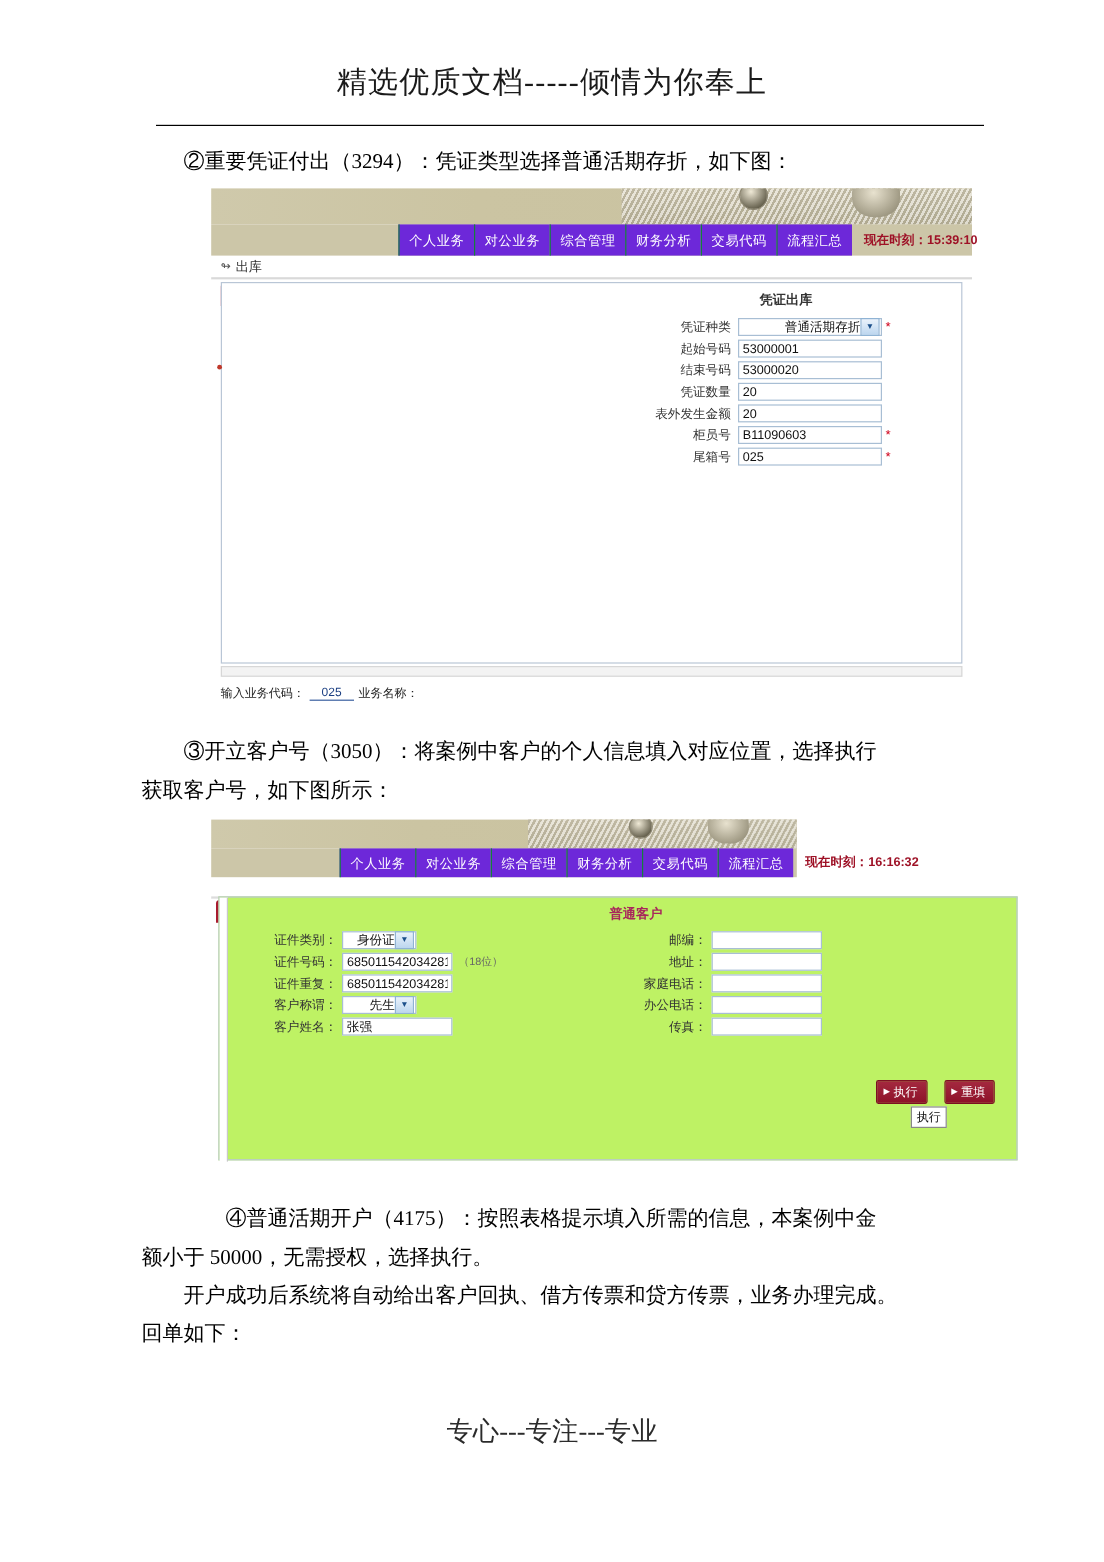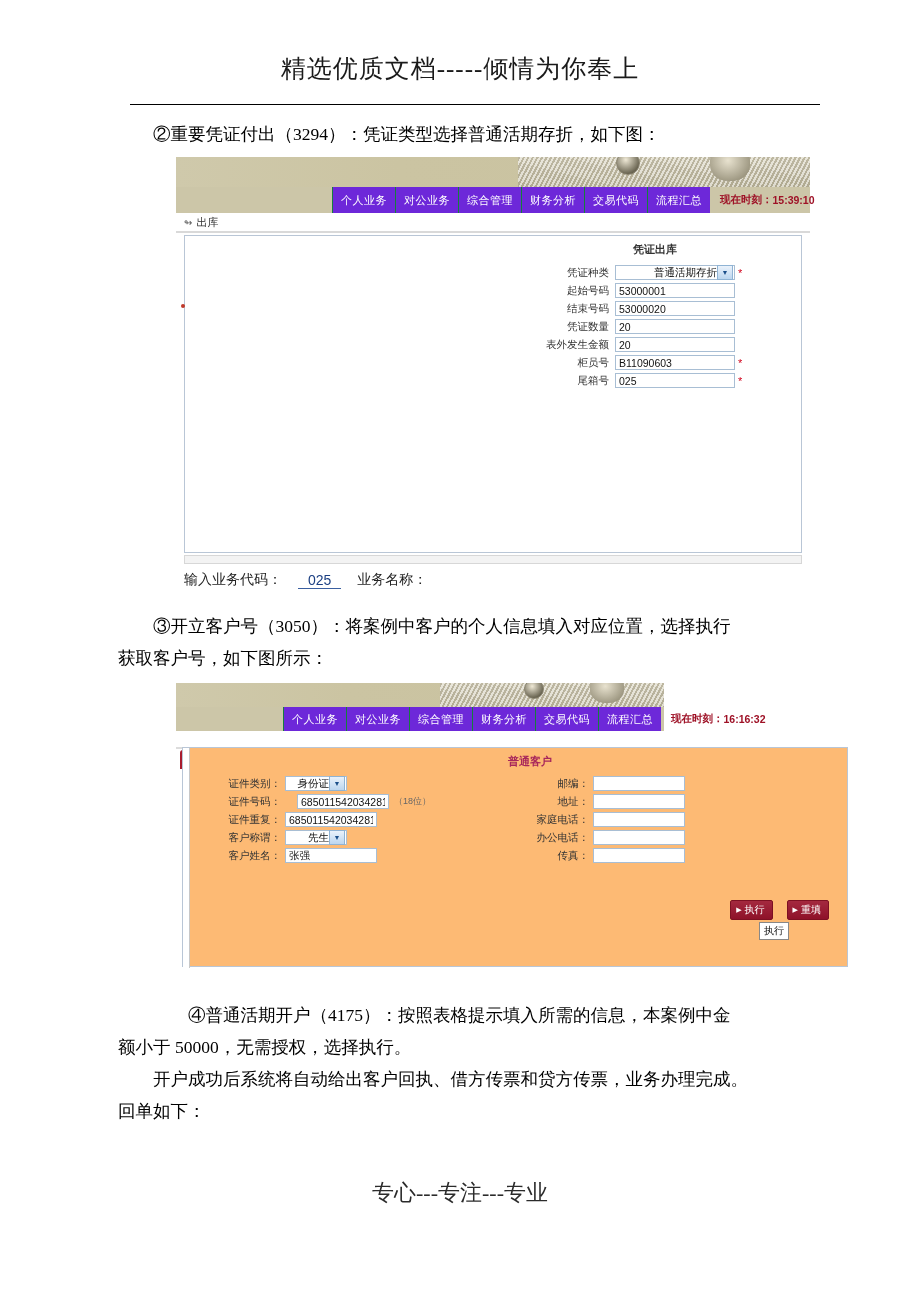--- a/index.html
+++ b/index.html
@@ -253,25 +253,25 @@
     font-size: 10px;
     background: #fff;
     border: 1px solid #888;
     padding: 1px 4px;
     color: #111;
     display: inline-block;
   }
 
   .statusbar {
     font-family: "Liberation Sans", sans-serif;
-    font-size: 14px;
+    font-size: 10px;
     color: #222;
     display: flex;
     align-items: center;
-    gap: 16px;
+    gap: 4px;
   }
   .statusbar .code {
     border-bottom: 1px solid #3a5fa0;
     color: #1b3f82;
     padding: 0 10px;
   }
   .scrollstrip {
     background: #f3f3f3;
     border: 1px solid #d7d7d7;
     box-sizing: border-box;
@@ -410,38 +410,38 @@
     </div>
   </div>
 
   <div style="height:16px; border-bottom:2px solid #dcdcdc; background:#fff;"></div>
 
   <div class="tabbar" style="padding-left:4px; height:20px;">
     <div class="tab active">开普通客户</div>
     <div class="tab idle">系统帮助</div>
   </div>
 
-  <div class="panel" style="position:absolute; left:6px; top:64px; width:666px; height:220px; background:#fdba74;">
+  <div class="panel" style="position:absolute; left:6px; top:64px; width:666px; height:220px; background:#bef264;">
     <div style="position:absolute; left:0; top:0; width:6px; height:220px; background:#fff; border-right:1px solid #c8c8c8;"></div>
 
     <div class="form-title" style="color:#a8275b; font-size:11px; padding-top:6px; margin-left:30px;">普通客户</div>
 
     <div style="position:absolute; left:0; top:28px; width:666px; display:flex;">
 
       <div style="width:330px; padding-left:44px; box-sizing:border-box;">
         <div class="frow">
           <div class="flabel" style="width:54px; margin-right:4px;">证件类别：</div>
           <div class="fsel" style="width:62px;">
             <span>身份证</span>
             <span class="arrow">▼</span>
           </div>
         </div>
 
         <div class="frow">
-          <div class="flabel" style="width:54px; margin-right:16px;text-align:right;">证件号码：</div>
+          <div class="flabel" style="width:54px; margin-right:4px;text-align:right;">证件号码：</div>
           <input class="fin" style="width: 92px;" value="685011542034281577">
           <span class="hint">（18位）</span>
         </div>
 
         <div class="frow">
           <div class="flabel" style="width:54px; margin-right:4px;">证件重复：</div>
           <input class="fin" style="width: 92px;" value="685011542034281577">
         </div>
 
         <div class="frow">

